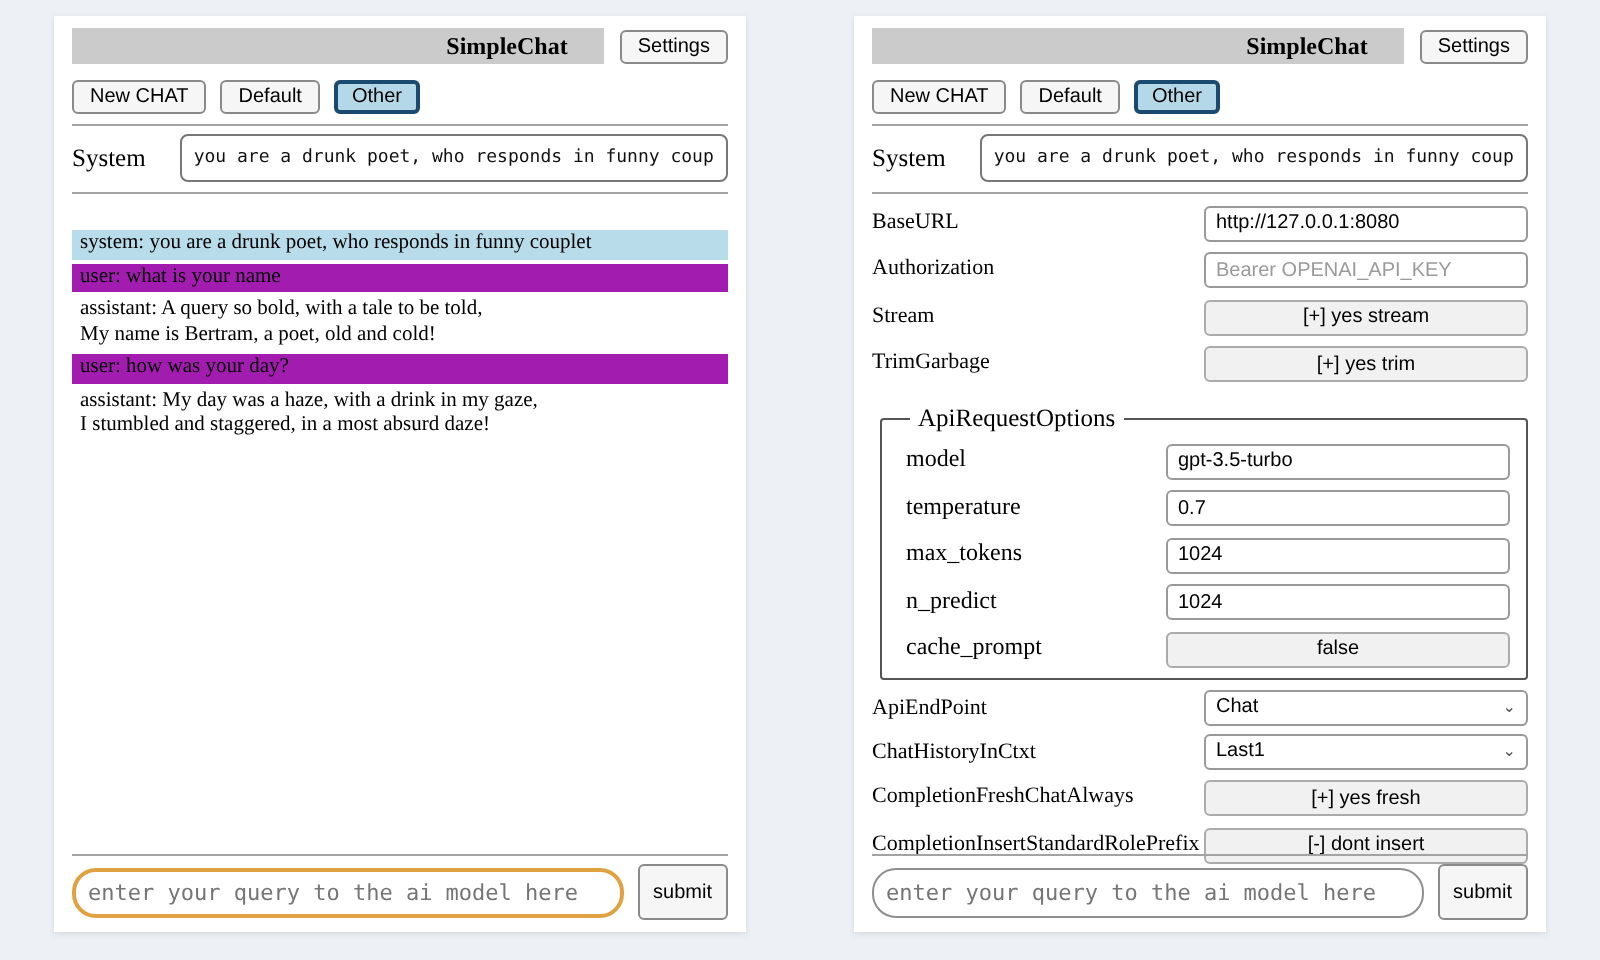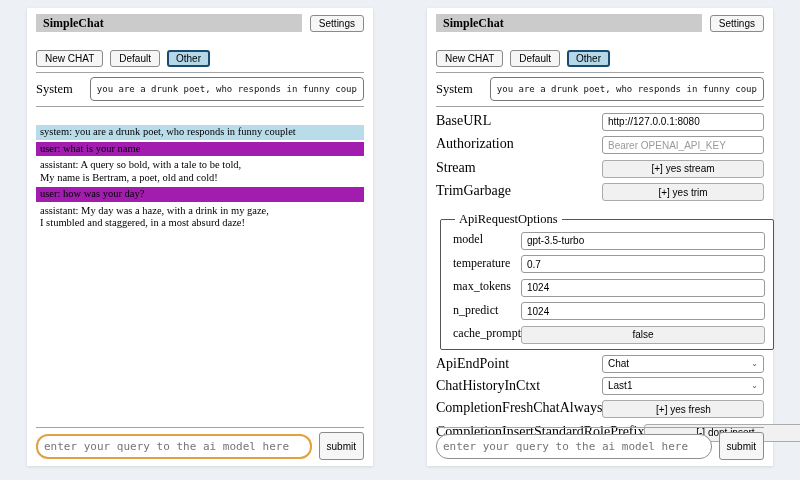--- a/index.html
+++ b/index.html
@@ -7,25 +7,25 @@
   body { background:#edf0f4; position:relative; font-family:"Liberation Serif", serif; }
 
   .panel { position:absolute; top:8px; width:346px; height:458px; background:#fff;
            padding:6px 9px; box-shadow:0 1px 3px rgba(0,0,0,0.10); }
   #left-panel  { left:27px; }
   #right-panel { left:427px; }
 
   
   .panel-header { display:flex; align-items:center; gap:8px; }
   .title-bar { flex:1; background:#cbcbcb; height:18px; line-height:18px;
-               font-weight:bold; font-size:12px; padding:0 7px; color:#000; }
+               font-weight:bold; font-size:12px; padding:0 18px; color:#000;text-align:right; }
   .btn { font-family:"Liberation Sans", sans-serif; font-size:10px; color:#000;
          background:#f6f6f6; border:1px solid #8a8a8a; border-radius:3px;
          padding:2px 8px; cursor:pointer; white-space:nowrap; }
-  .session-row { margin-top:18px; display:flex; gap:7px; }
+  .session-row { margin-top:8px; display:flex; gap:7px; }
   .session-row .btn.active { background:#b5d8e8; border:2px solid #1a4a70; padding:1px 7px; }
 
   hr.divider { border:none; border-top:1px solid #a3a3a3; margin:5px 0 4px 0; }
 
   
   .system-row { display:flex; align-items:center; gap:17px; margin:3px 0 2px 0; }
   .system-label { font-size:12.5px; }
   .system-input { flex:1; height:24px; border:1px solid #777; border-radius:4px;
                   font-family:"DejaVu Sans Mono", monospace; font-size:9px;
                   padding:0 6px; color:#111; outline:none; }
@@ -43,36 +43,36 @@
   .footer-row { display:flex; align-items:center; gap:7px; }
   .query-input { flex:1; height:25px; border:1px solid #8f8f8f; border-radius:12px;
                  font-family:"DejaVu Sans Mono", monospace; font-size:11px;
                  padding:0 6px; color:#444; outline:none; }
   .query-input.focused { border:2px solid #e0a240; }
   .submit-btn { height:28px; padding:2px 7px; }
 
   
   .srow { display:flex; align-items:center; justify-content:space-between;
           margin-bottom:4px; min-height:18px; }
-  .srow-label { font-size:14px; white-space:nowrap; color:#000; }
+  .srow-label { font-size:11px; white-space:nowrap; color:#000; }
   .ctl-wrap { width:162px; flex-shrink:0; }
   .ctl { width:100%; height:18px; font-family:"Liberation Sans", sans-serif;
          font-size:10px; border-radius:3px; }
   input.ctl { border:1px solid #999; padding:0 5px; color:#000; outline:none; }
   input.ctl::placeholder { color:#9a9a9a; }
   button.ctl { background:#f1f1f1; border:1px solid #ababab; cursor:pointer; color:#000; }
   .select { display:flex; align-items:center; justify-content:space-between;
             background:#fff; border:1px solid #999; padding:0 5px; cursor:pointer; }
   .chev { font-size:8px; color:#555; line-height:1; }
 
   fieldset.aro { border:1px solid #555; border-radius:2px; margin:11px 0 5px 4px;
                  padding:3px 8px 1px 12px; }
   fieldset.aro legend { font-size:12.5px; padding:0 4px; margin-left:2px; }
   fieldset.aro .srow-label { font-size:12px; }
-  fieldset.aro .ctl-wrap { width:244px; }
+  fieldset.aro .ctl-wrap { width:172px; }
 </style>
 </head>
 <body>
 
 <div class="panel" id="left-panel">
   <div class="panel-header">
     <div class="title-bar">SimpleChat</div>
     <button class="btn">Settings</button>
   </div>
 

